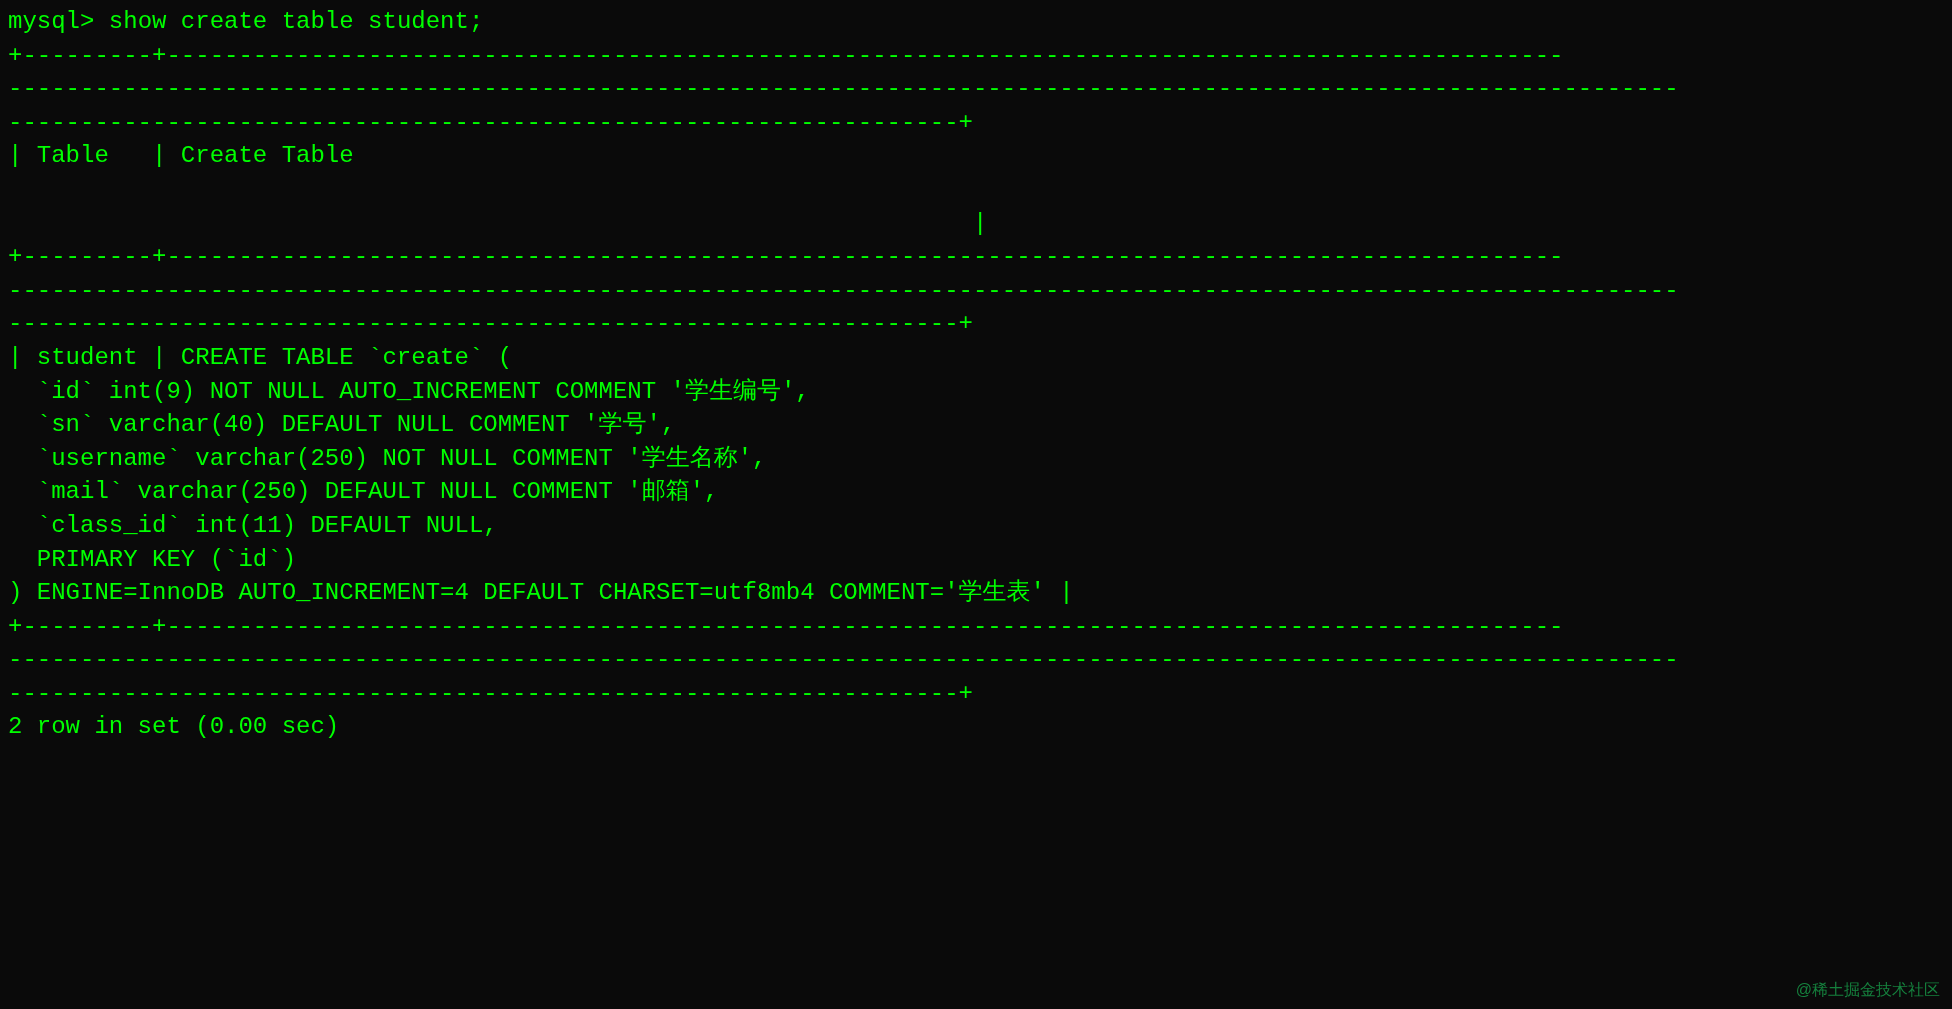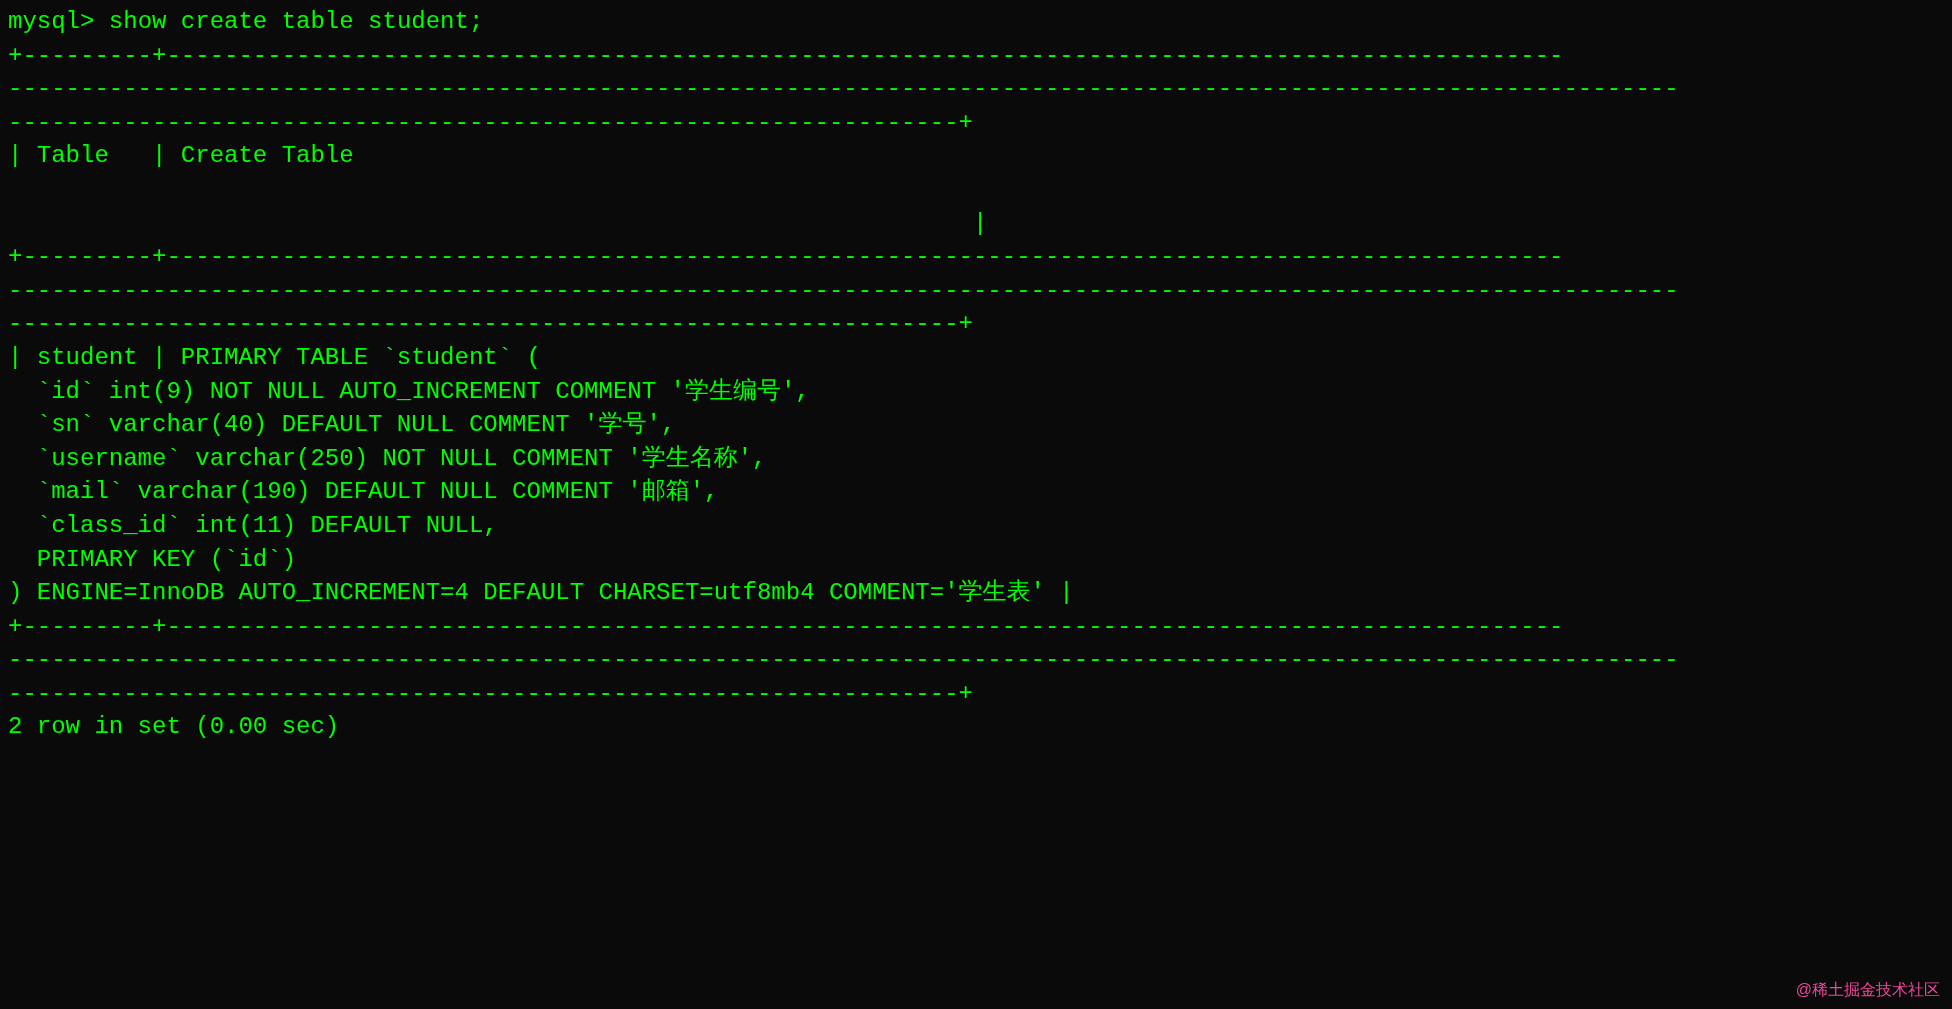--- a/index.html
+++ b/index.html
@@ -22,43 +22,43 @@
     }
     pre {
       font-family: inherit;
       white-space: pre;
       color: #00ff00;
     }
     .watermark {
       position: absolute;
       bottom: 8px;
       right: 12px;
-      color: #ec4899;
+      color: #15803d;
       font-size: 16px;
       font-family: sans-serif;
     }
   </style>
 </head>
 <body>
 
 <pre><span>mysql&gt;</span> <span>show create table student;</span>
 <span>+---------+-------------------------------------------------------------------------------------------------</span>
 <span>--------------------------------------------------------------------------------------------------------------------</span>
 <span>------------------------------------------------------------------+</span>
 <span>| Table   | Create Table</span>
 
 <span>                                                                   |</span>
 <span>+---------+-------------------------------------------------------------------------------------------------</span>
 <span>--------------------------------------------------------------------------------------------------------------------</span>
 <span>------------------------------------------------------------------+</span>
-<span>| student | PRIMARY TABLE `student` (</span>
+<span>| student | CREATE TABLE `create` (</span>
 <span>  `id` int(9) NOT NULL AUTO_INCREMENT COMMENT '学生编号',</span>
 <span>  `sn` varchar(40) DEFAULT NULL COMMENT '学号',</span>
 <span>  `username` varchar(250) NOT NULL COMMENT '学生名称',</span>
-<span>  `mail` varchar(190) DEFAULT NULL COMMENT '邮箱',</span>
+<span>  `mail` varchar(250) DEFAULT NULL COMMENT '邮箱',</span>
 <span>  `class_id` int(11) DEFAULT NULL,</span>
 <span>  PRIMARY KEY (`id`)</span>
 <span>) ENGINE=InnoDB AUTO_INCREMENT=4 DEFAULT CHARSET=utf8mb4 COMMENT='学生表'</span><span> |</span>
 <span>+---------+-------------------------------------------------------------------------------------------------</span>
 <span>--------------------------------------------------------------------------------------------------------------------</span>
 <span>------------------------------------------------------------------+</span>
 <span>2 row in set (0.00 sec)</span></pre>
 
 <div class="watermark">@稀土掘金技术社区</div>
 

